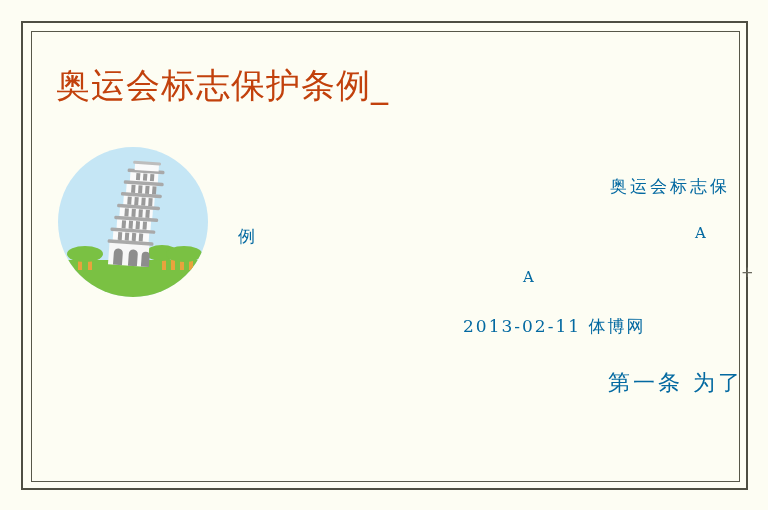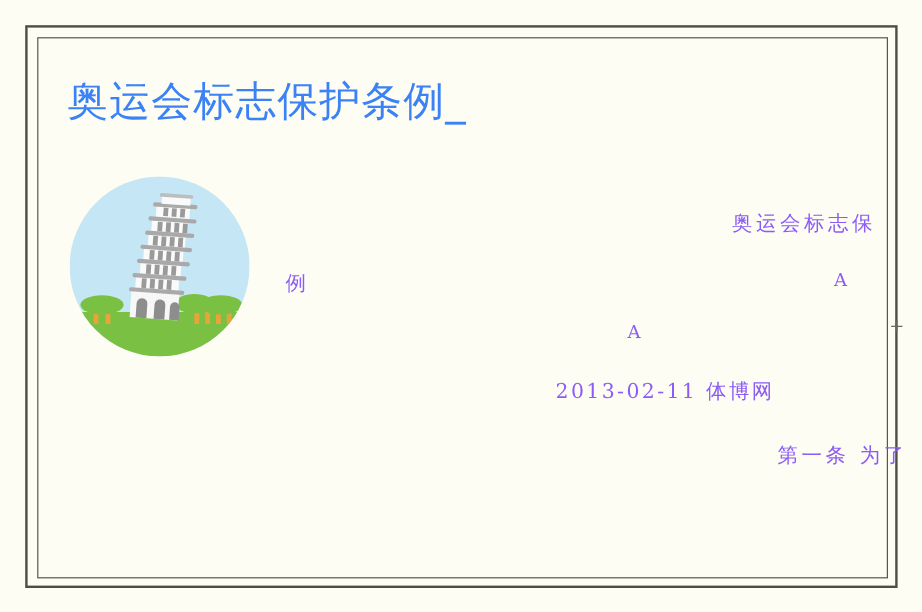--- a/index.html
+++ b/index.html
@@ -45,52 +45,52 @@
   }
 
   
   .doc-title {
     position: absolute;
     left: 56px;
     top: 63px;
     font-size: 34px;
     line-height: 44px;
     letter-spacing: 1px;
-    color: #3b82f6;
+    color: #c2410c;
     font-family: "DejaVu Sans", "Liberation Sans", sans-serif;
     font-weight: 400;
     white-space: nowrap;
   }
 
   
   .thumb {
     position: absolute;
     left: 58px;
     top: 147px;
     width: 150px;
     height: 150px;
   }
   .thumb svg { display: block; width: 150px; height: 150px; }
 
   
   .hand {
     position: absolute;
-    color: #8b5cf6;
+    color: #0369a1;
     font-family: "DejaVu Serif", "Liberation Serif", serif;
     white-space: nowrap;
     font-size: 17px;
     letter-spacing: 3px;
   }
 
   .t-example  { left: 238px; top: 225px; font-size: 17px; letter-spacing: 2px; }
   .t-headline { left: 610px; top: 175px; font-size: 17px; letter-spacing: 3px; }
   .t-a1       { left: 695px; top: 224px; font-size: 15px; letter-spacing: 0px; }
   .t-a2       { left: 523px; top: 268px; font-size: 15px; letter-spacing: 0px; }
   .t-date     { left: 463px; top: 315px; font-size: 17px; letter-spacing: 2px; }
-  .t-clause   { left: 608px; top: 368px; font-size: 17px; letter-spacing: 3px; margin-left: 40px; }
+  .t-clause   { left: 608px; top: 368px; font-size: 22px; letter-spacing: 3px; }
   .t-plus     { left: 741px; top: 263px; font-size: 15px; letter-spacing: 0px; color: #6a695e; }
 </style>
 </head>
 <body>
 
 <div id="page">
 
   <div class="frame-outer"></div>
   <div class="frame-inner"></div>
 

